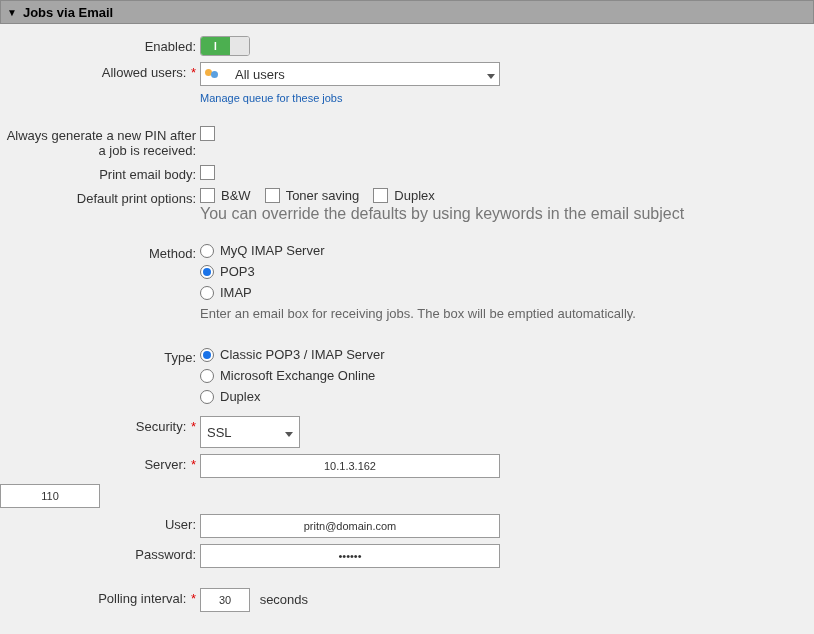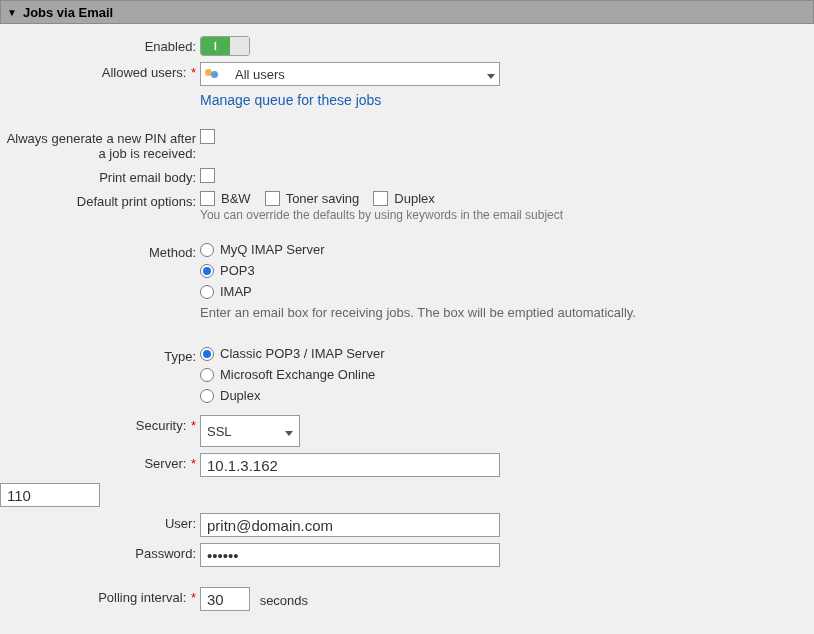--- a/index.html
+++ b/index.html
@@ -118,21 +118,21 @@
     display: inline-block;
     width: 0; height: 0;
     border-left: 4px solid transparent;
     border-right: 4px solid transparent;
     border-top: 5px solid #555;
   }
 
   .link {
     color: #1a5fb4;
     cursor: pointer;
-    font-size: 14px;
+    font-size: 11px;
     display: inline-block;
     margin-top: 6px;
   }
 
   .checkbox {
     width: 15px; height: 15px;
     border: 1px solid #888;
     background: #fff;
     display: inline-block;
     vertical-align: middle;
@@ -161,28 +161,29 @@
   }
   .radio-group { display:flex; align-items:center; gap:6px; margin-bottom:6px;}
   .radio-group .rlabel { cursor: default; }
 
   .textinput {
     background:#fff;
     border:1px solid #9a9a9a;
     height:24px;
     padding:0 6px;
     font-family: inherit;
-    font-size: 15px;
+    font-size: 11px;
     color:#333;
+    text-align:center;
   }
   .w300 { width:300px; }
   .w100 { width:100px; }
   .w60 { width:50px; }
 
-  .hint { color:#777; font-size:12px; margin-top:2px; }
+  .hint { color:#777; font-size:16px; margin-top:2px; }
   .info-text { color:#666; margin:6px 0 20px 0; }
 
   .users-icon {
     width:14px; height:14px;
     position: relative;
     display: inline-block;
   }
   .users-icon::before,
   .users-icon::after {
     content:"";

